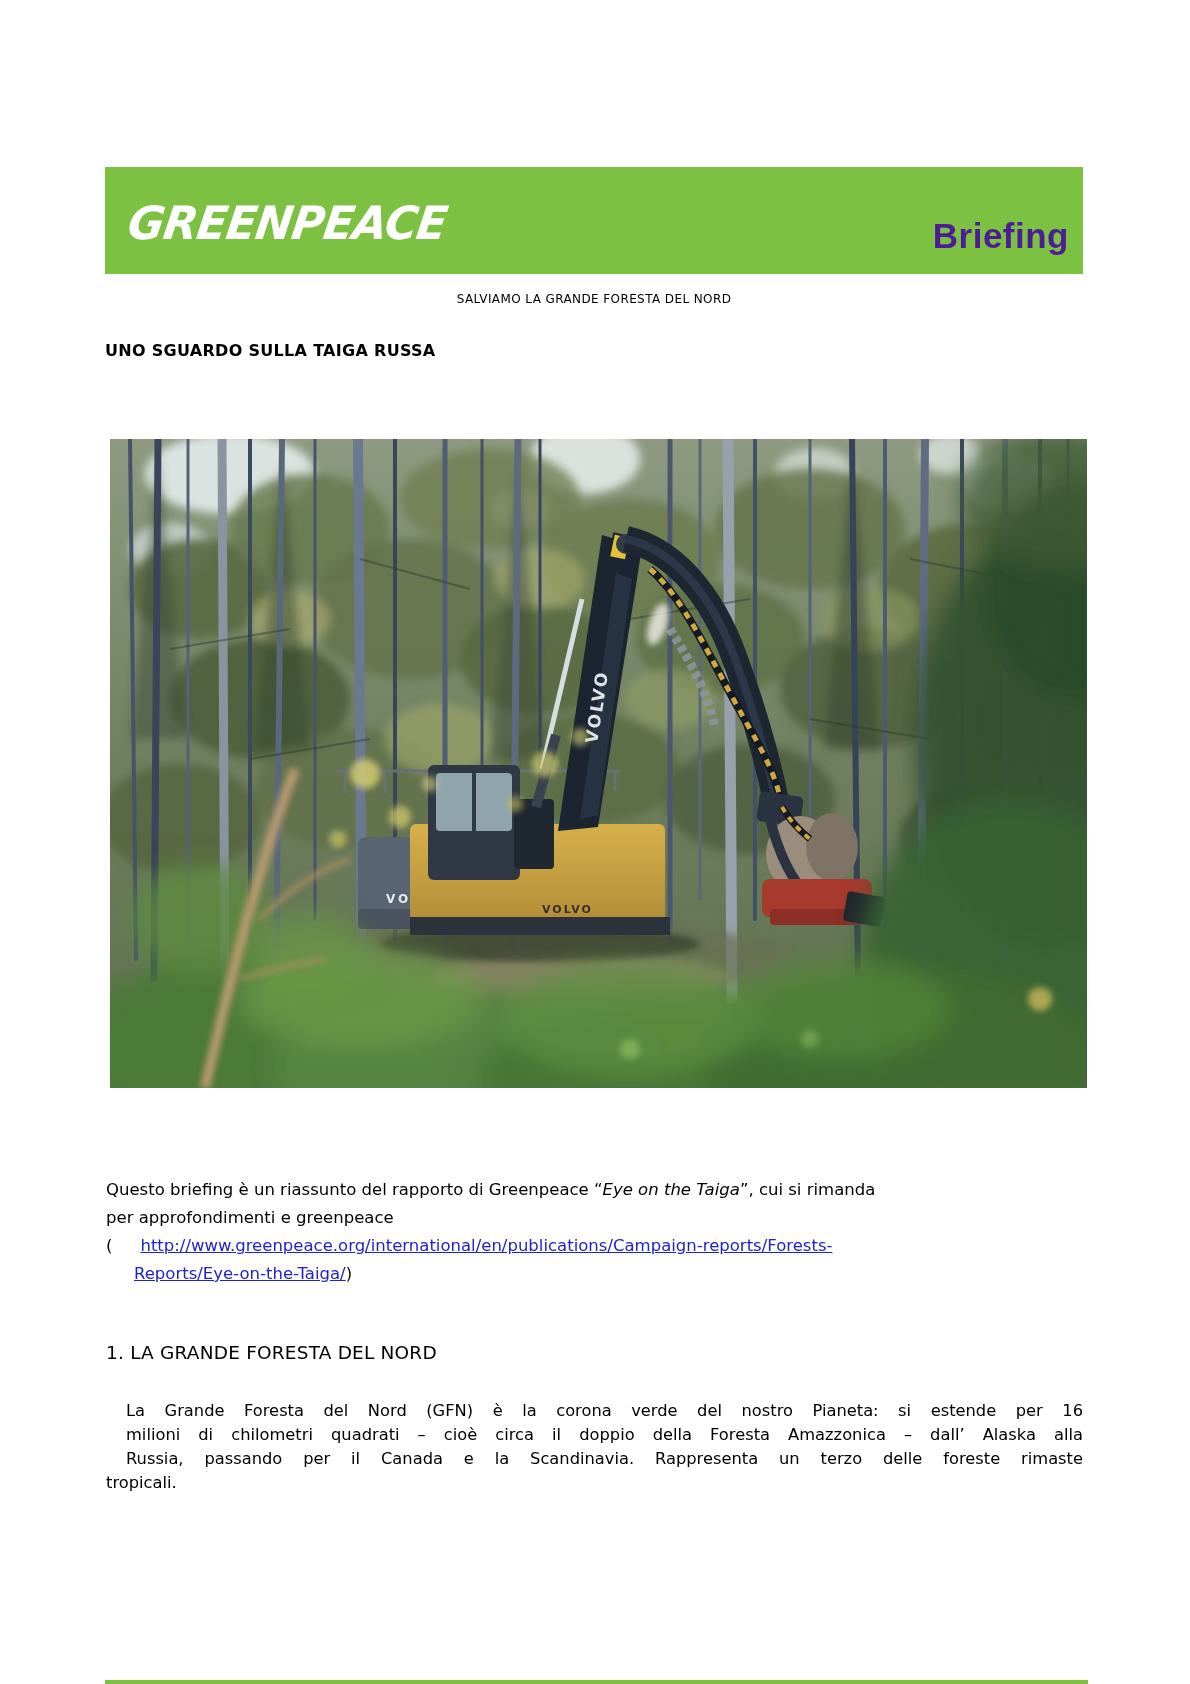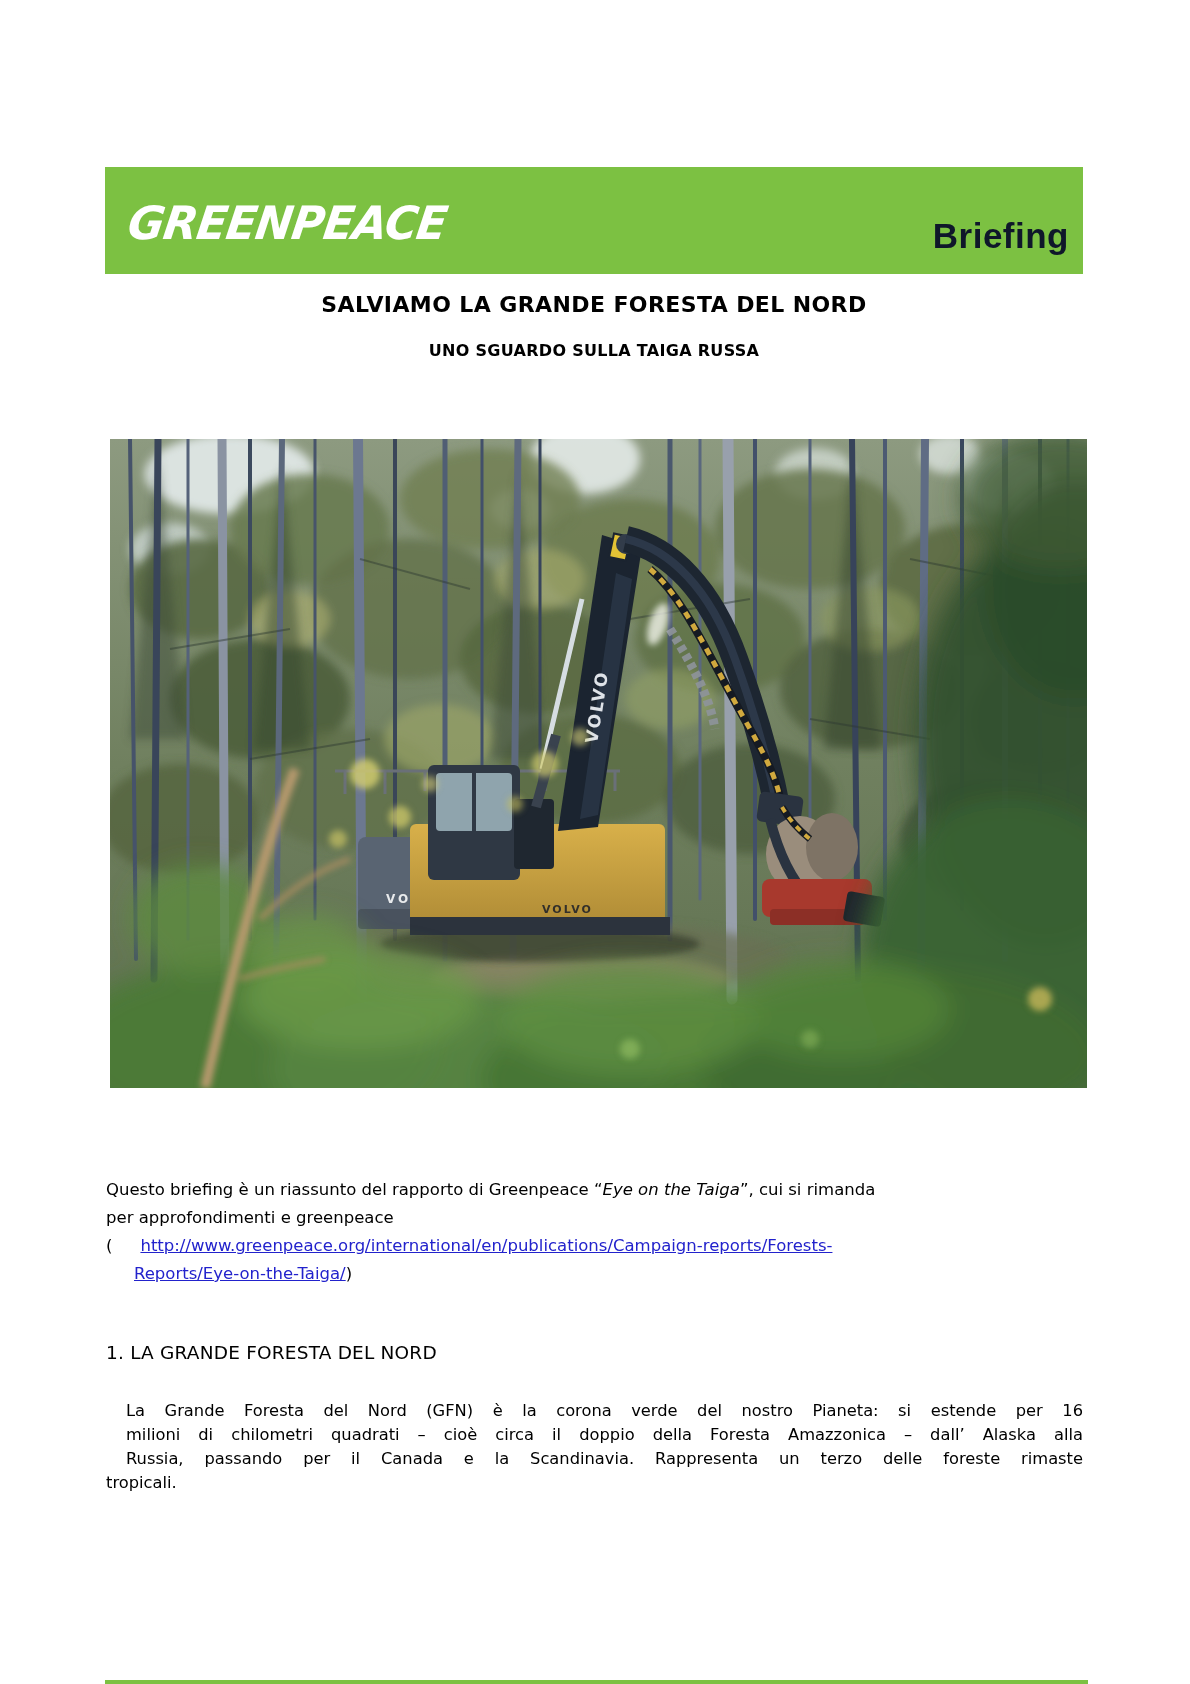--- a/index.html
+++ b/index.html
@@ -9,28 +9,28 @@
     overflow:hidden;
   }
   .banner{
     position:absolute;left:105px;top:167px;width:978px;height:107px;
     background:#7cc142;
   }
   .logo-wrap{position:absolute;left:20px;top:24px;width:350px;height:62px;}
   .briefing{
     position:absolute;right:14px;top:49px;
     font-family:"Liberation Sans", sans-serif;
-    font-weight:bold;font-size:35px;color:#0f172a;letter-spacing:0.5px;
+    font-weight:bold;font-size:35px;color:#4c1d95;letter-spacing:0.5px;
   }
   .title1{
     position:absolute;left:105px;top:292px;width:978px;text-align:center;
-    font-weight:bold;font-size:22px;letter-spacing:0.4px;
+    font-weight:normal;font-size:12px;letter-spacing:0.4px;
   }
   .title2{
-    position:absolute;left:105px;top:341px;width:978px;text-align:center;
+    position:absolute;left:105px;top:341px;width:978px;text-align:left;
     font-weight:bold;font-size:16px;letter-spacing:0.3px;
   }
   .photo{
     position:absolute;left:110px;top:439px;width:977px;height:649px;
     overflow:hidden;background:#6b7a5c;
   }
   .photo svg{display:block;}
   .intro{
     position:absolute;left:106px;top:1176px;width:978px;
     font-size:16.5px;line-height:28px;

